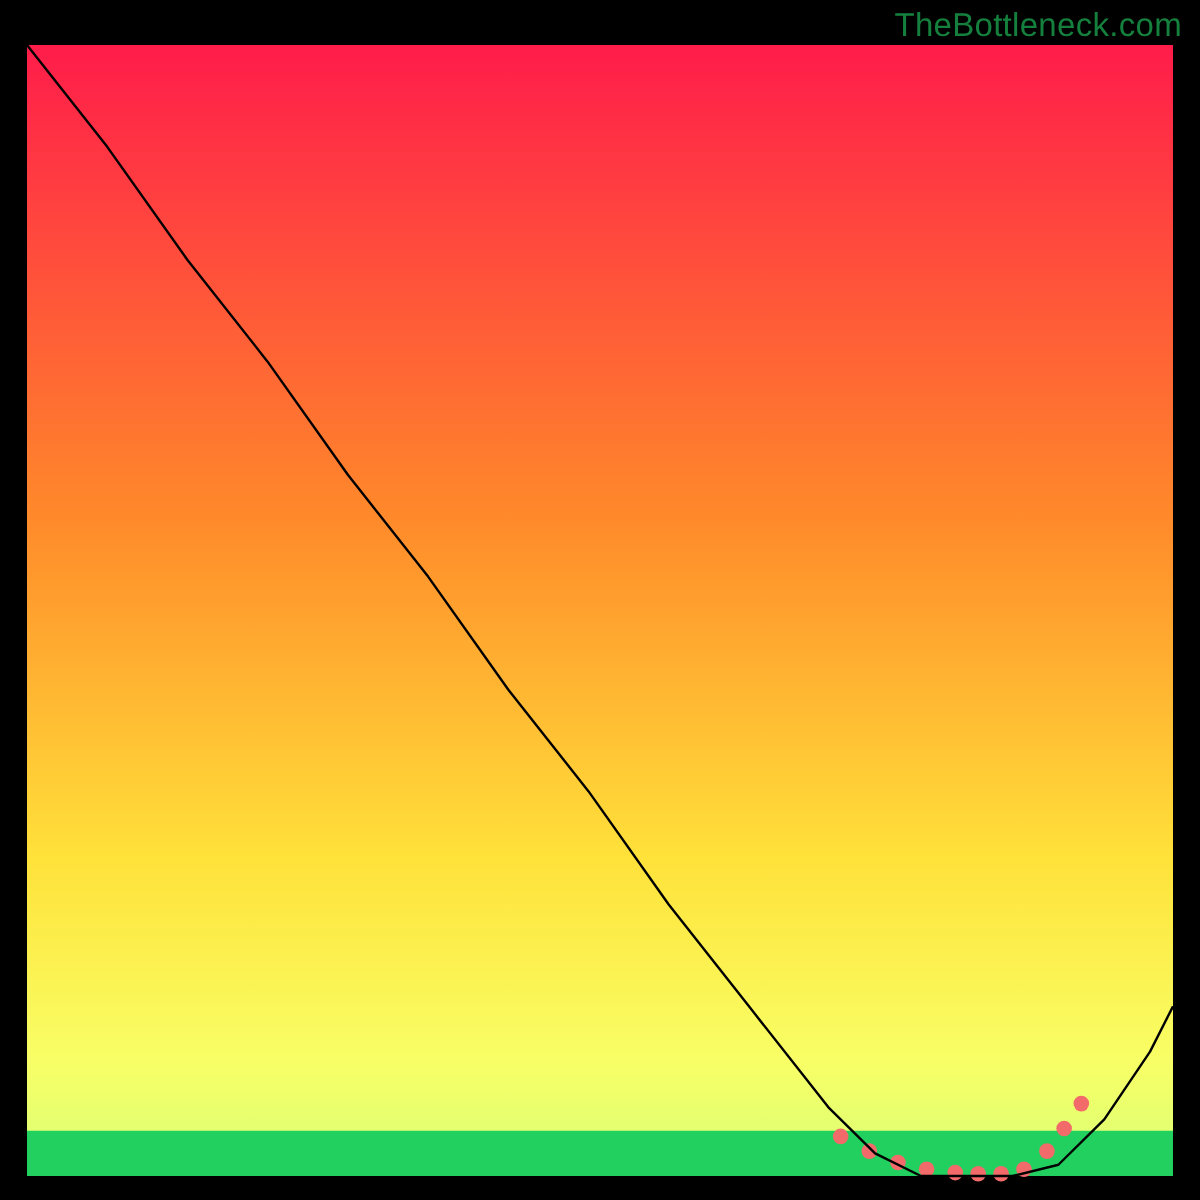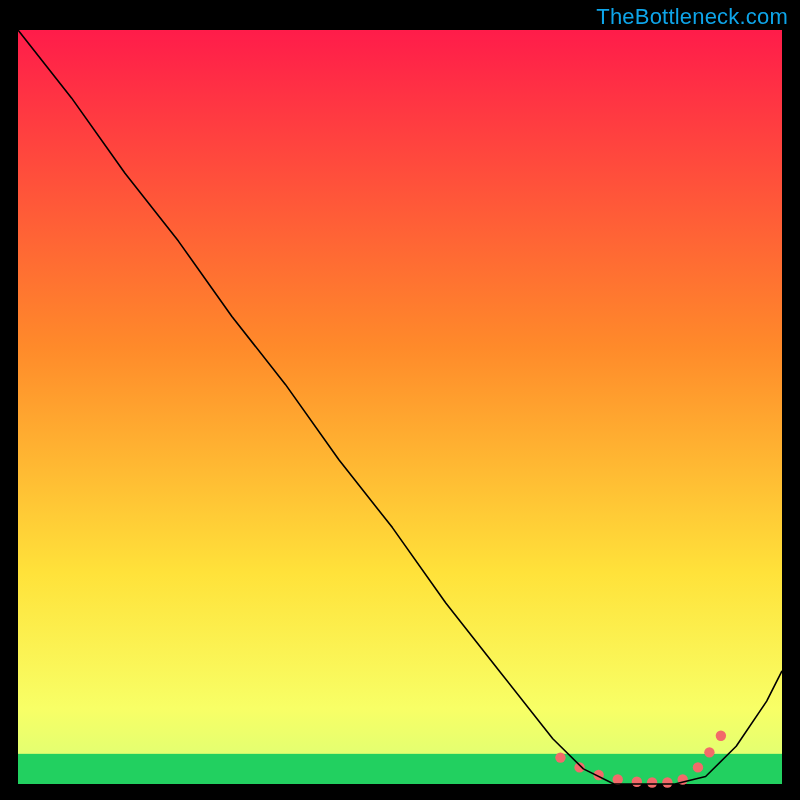--- a/index.html
+++ b/index.html
@@ -13,21 +13,21 @@
   }
   .stage {
     position: relative;
     width: 800px;
     height: 800px;
   }
   .watermark {
     position: absolute;
     top: 4px;
     right: 12px;
-    color: #0ea5e9;
+    color: #15803d;
     font-size: 22px;
     letter-spacing: 0.2px;
     z-index: 20;
     user-select: none;
     margin-left: 40px;
   }
   svg {
     position: absolute;
     top: 0;
     left: 0;

